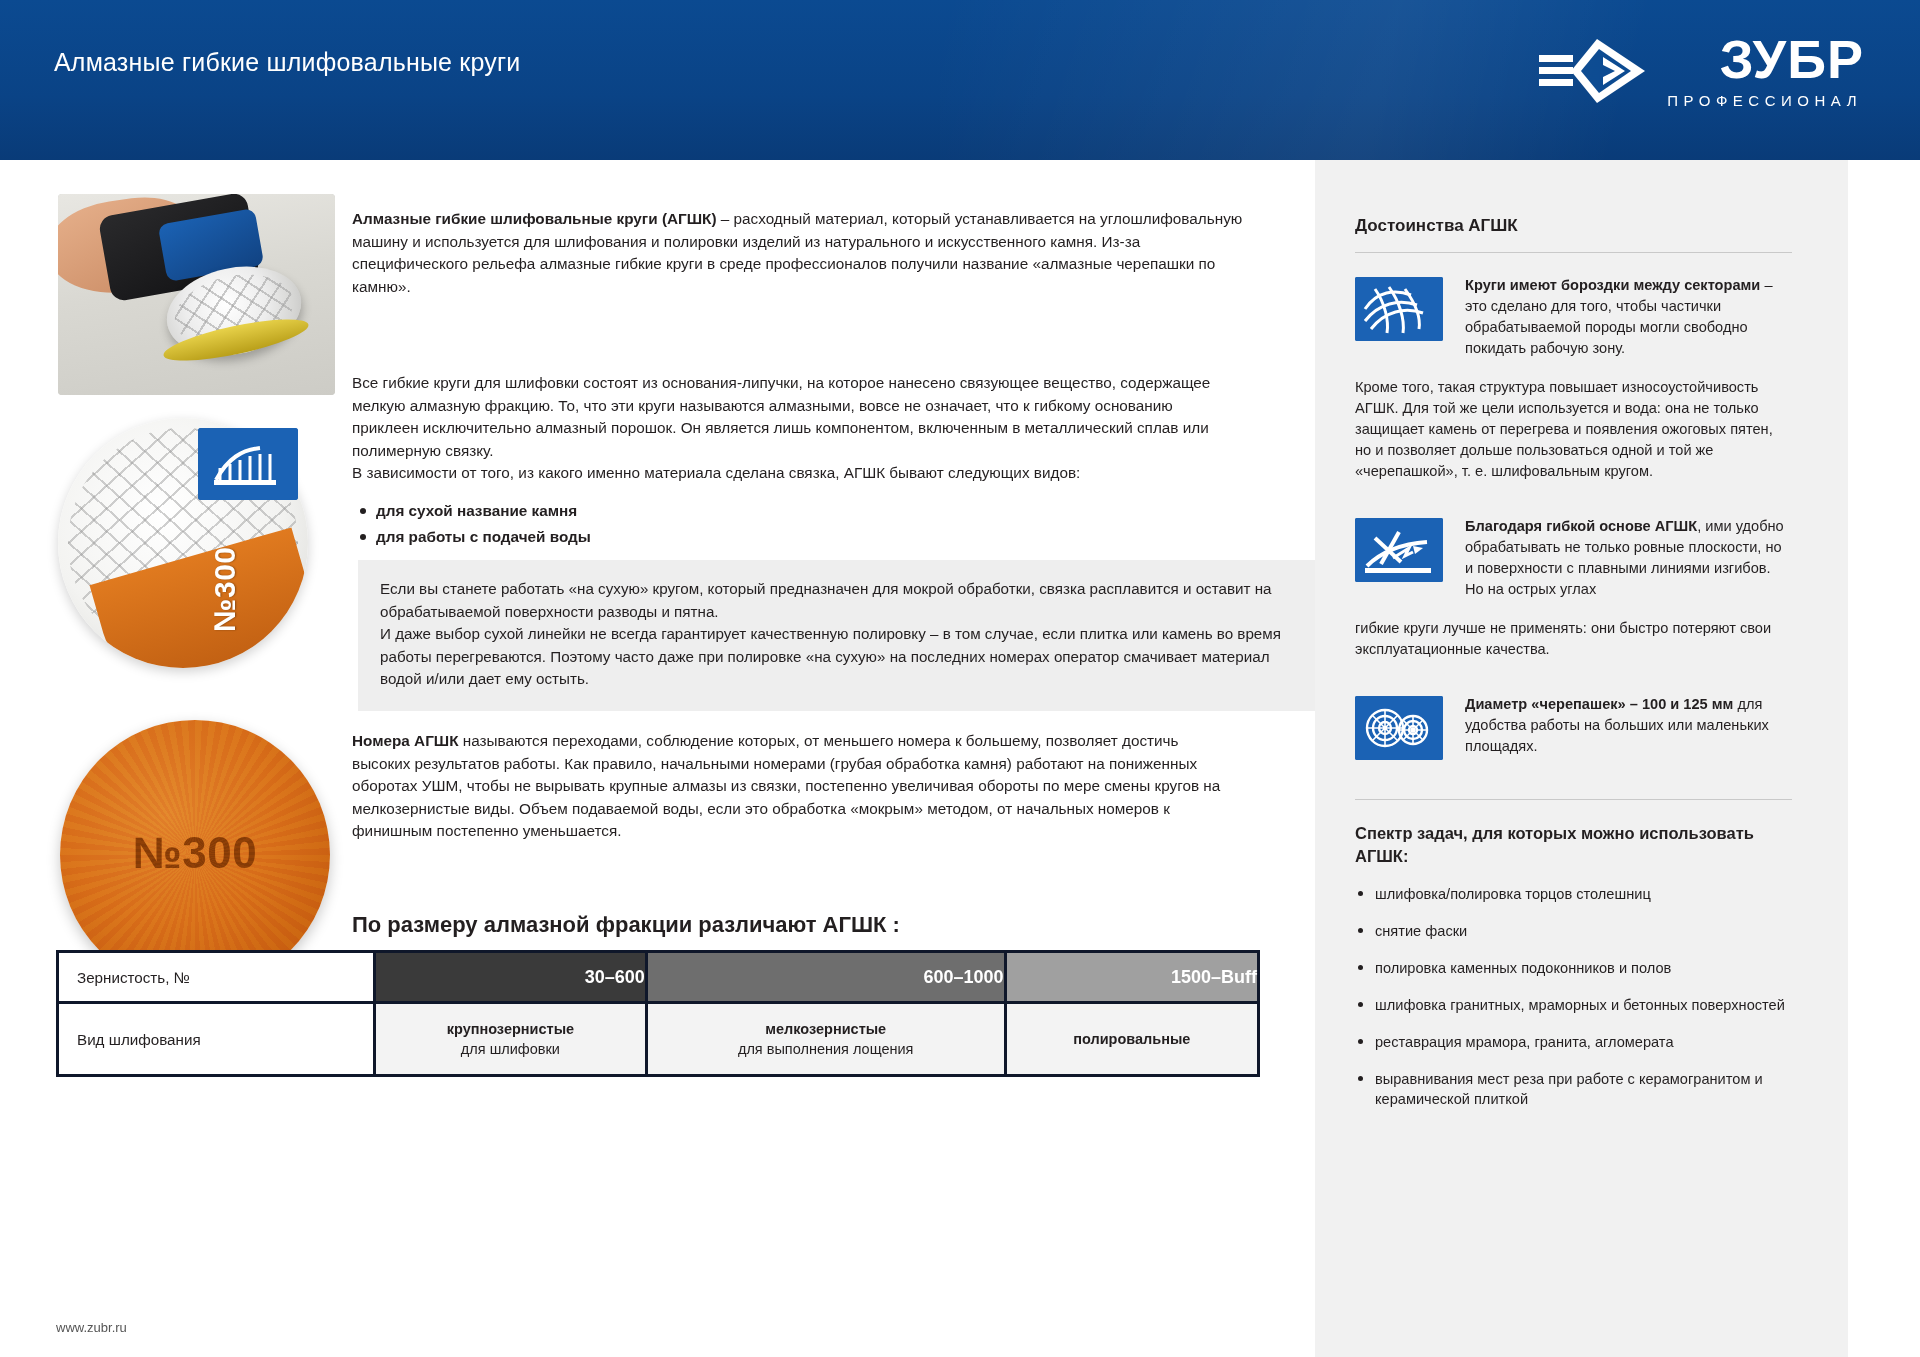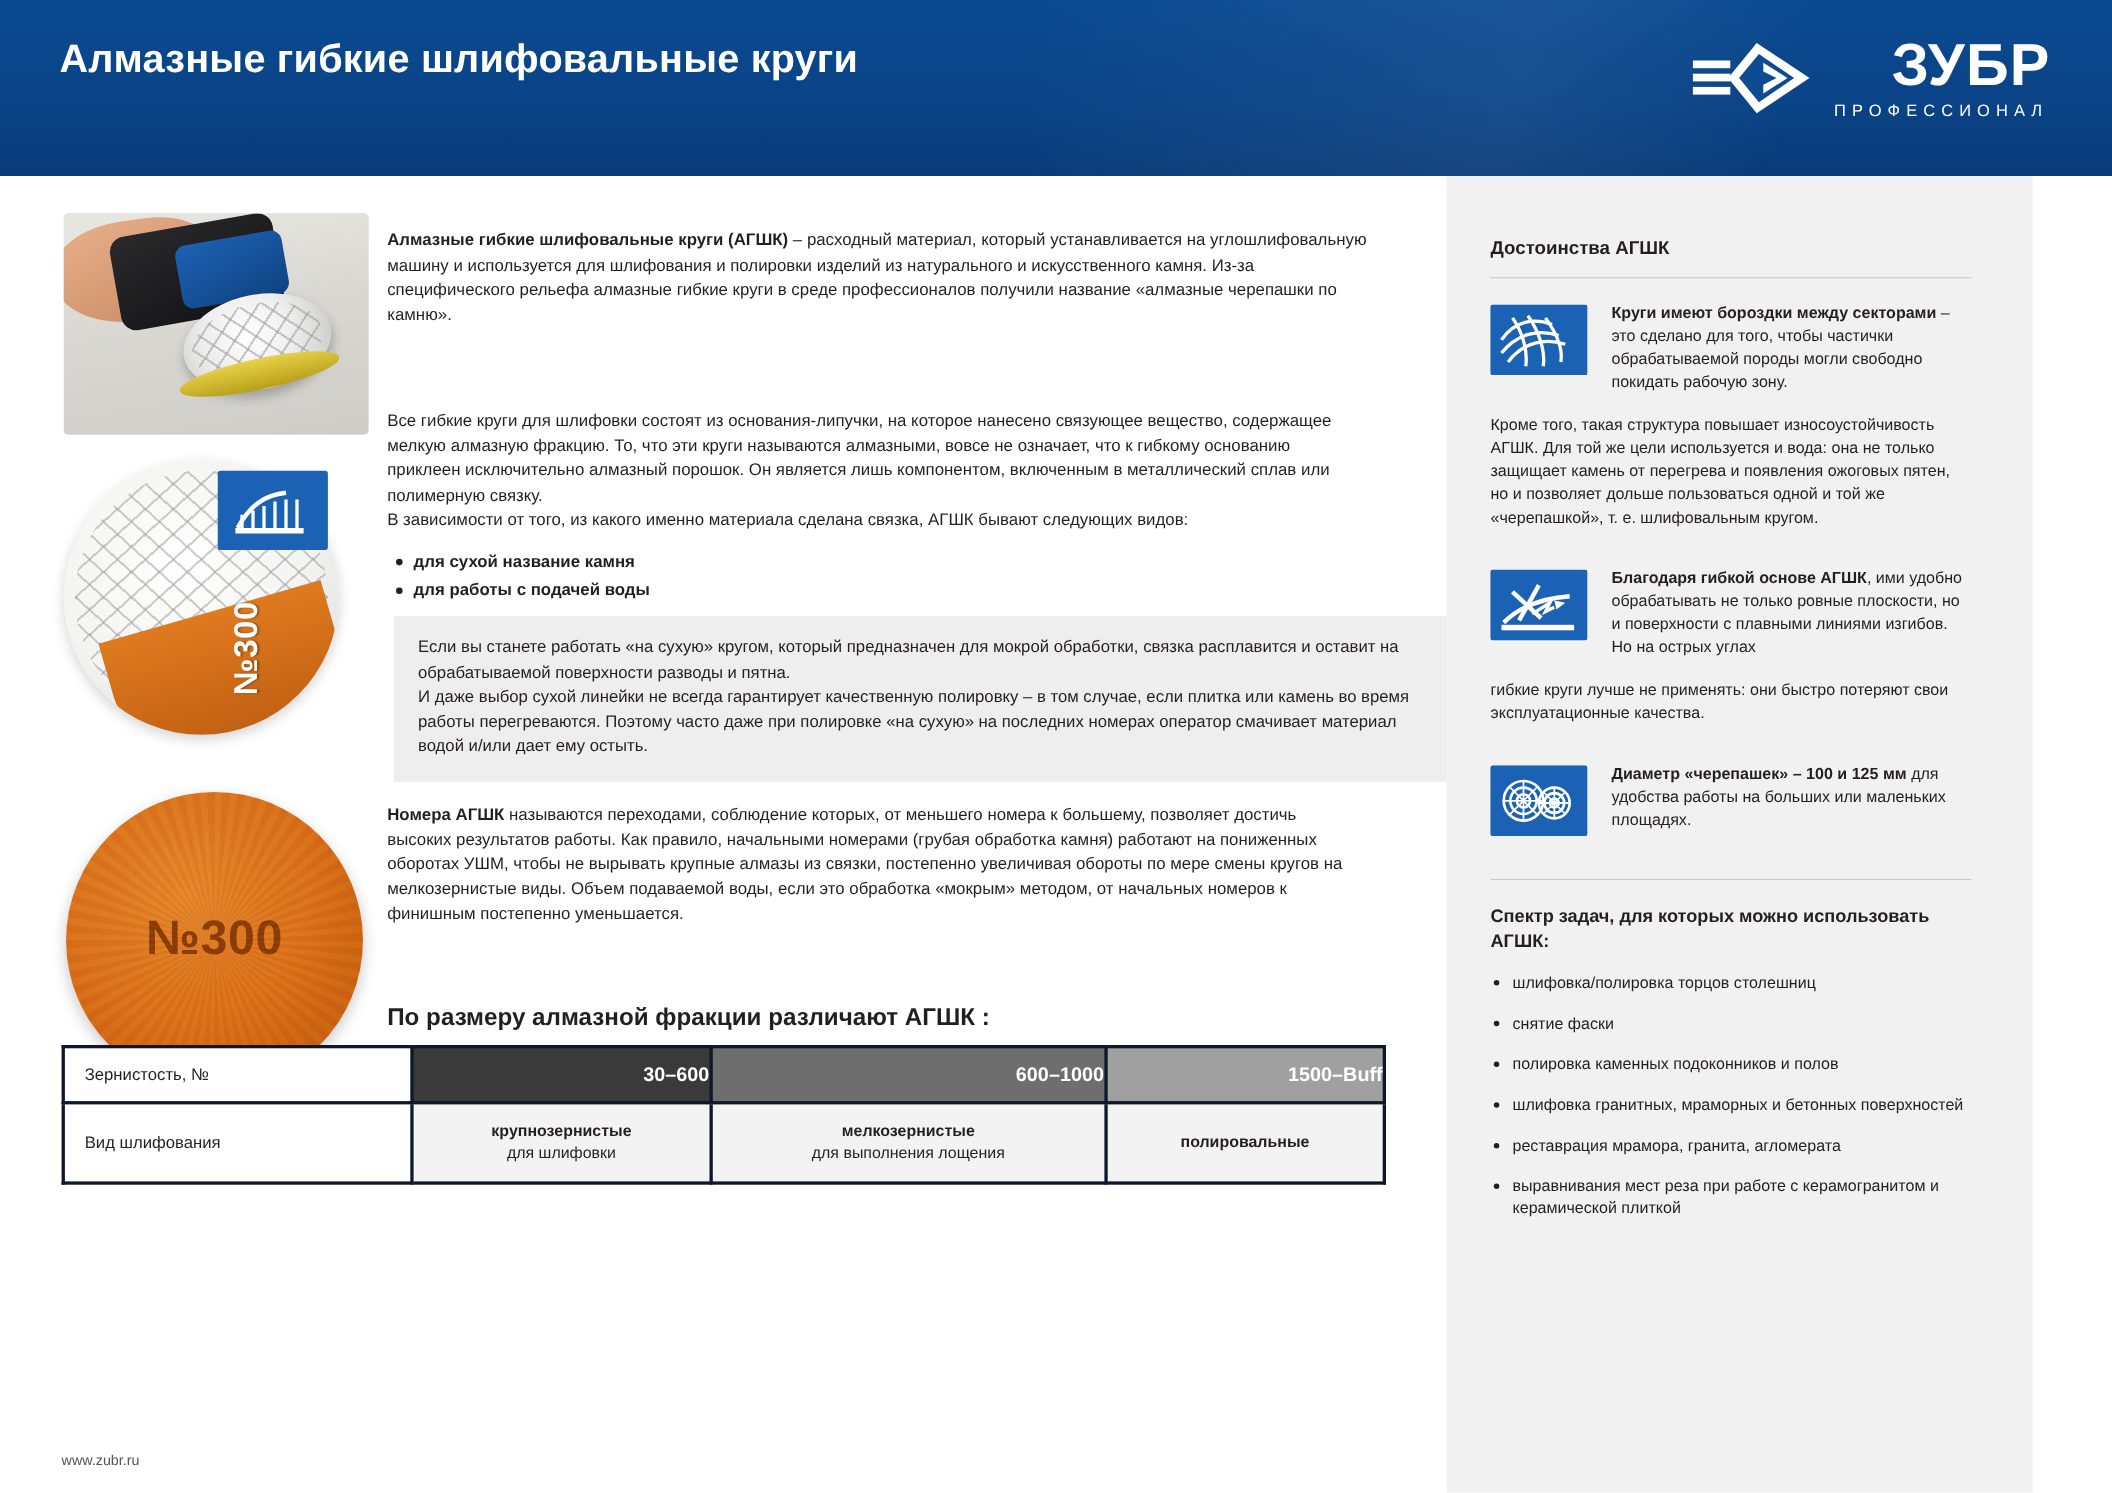--- a/index.html
+++ b/index.html
@@ -35,23 +35,23 @@
   .header::after{
     content:"";
     position:absolute;
     right:0; top:0;
     width: 980px; height: 160px;
     background: linear-gradient(105deg, rgba(255,255,255,0) 0%, rgba(255,255,255,0.06) 45%, rgba(255,255,255,0.0) 70%);
   }
   .header-title {
     position: absolute;
     left: 54px;
-    top: 32px;
-    font-size: 36px;
-    font-weight: bold;
+    top: 48px;
+    font-size: 25px;
+    font-weight: normal;
     color: #ffffff;
     letter-spacing: .2px;
   }
   .logo-wrap {
     position: absolute;
     right: 56px;
     top: 32px;
     display: flex;
     align-items: center;
     gap: 18px;

